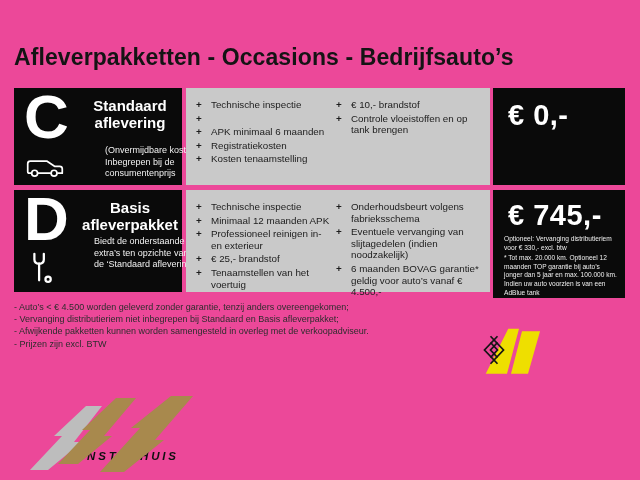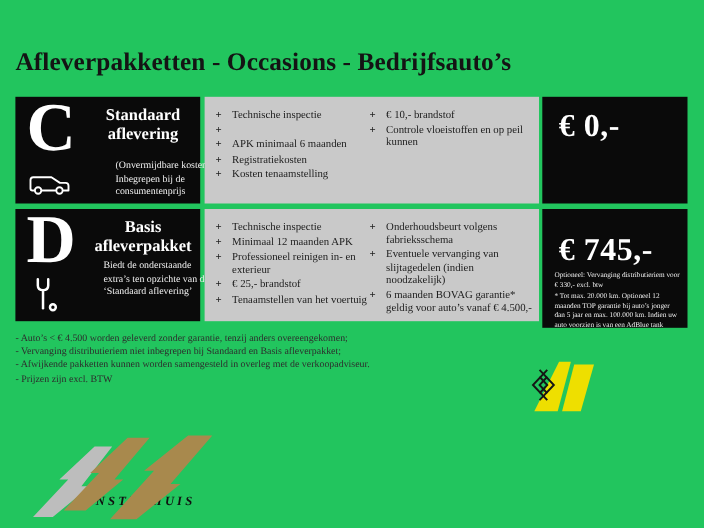--- a/index.html
+++ b/index.html
@@ -1,17 +1,17 @@
 <!DOCTYPE html>
 <html><head>
 <meta charset="utf-8">
 <style>
   html,body{margin:0;padding:0;background:#ffffff;}
-  .page{position:relative;width:640px;height:480px;background:#22c55e;overflow:hidden;
-        font-family:Liberation Serif, serif;color:#141414;}
+  .page{position:relative;width:640px;height:480px;background:#ec4899;overflow:hidden;
+        font-family:Liberation Sans, sans-serif;color:#141414;}
   .title{position:absolute;left:14px;top:44px;font-size:23px;font-weight:bold;
          letter-spacing:0.1px;color:#141414;white-space:nowrap;}
   
   .panel{position:absolute;box-sizing:border-box;}
   .p-left{left:14px;width:168px;background:#0a0a0a;color:#fff;}
   .p-mid{left:186px;width:304px;background:#c9c9c9;}
   .p-price{left:493px;width:132px;background:#0a0a0a;color:#fff;}
   .r1{top:88px;height:97px;}
   .r2{top:190px;height:102px;}
   .r2p{top:190px;height:108px;}
@@ -96,21 +96,21 @@
             <span>Kosten tenaamstelling</span>
           </div>
         </div>
       <div class="list l2">
           <div class="item">
             <span class="plus">+</span>
             <span>€ 10,- brandstof</span>
           </div>
           <div class="item">
             <span class="plus">+</span>
-            <span>Controle vloeistoffen en op peil kunnen</span>
+            <span>Controle vloeistoffen en op tank brengen</span>
           </div>
         </div>
     </div>
     <div class="panel p-price r1">
       <div class="price-big">€ 0,-</div>
       <div class="price-notes"></div>
     </div>
 
     <div class="panel p-left r2">
       <div class="big-letter">D</div>
@@ -156,21 +156,21 @@
             <span class="plus">+</span>
             <span>Eventuele vervanging van slijtagedelen (indien noodzakelijk)</span>
           </div>
           <div class="item">
             <span class="plus">+</span>
             <span>6 maanden BOVAG garantie* geldig voor auto’s vanaf € 4.500,-</span>
           </div>
         </div>
     </div>
     <div class="panel p-price r2p">
-      <div class="price-big" style="padding-top:21px;">€ 745,-</div>
+      <div class="price-big" style="padding-top:9px;">€ 745,-</div>
       <div class="price-notes">
           <div class="pnote">Optioneel: Vervanging distributieriem voor € 330,- excl. btw</div>
           <div class="pnote">* Tot max. 20.000 km. Optioneel 12 maanden TOP garantie bij auto’s jonger dan 5 jaar en max. 100.000 km. Indien uw auto voorzien is van een AdBlue tank</div>
         </div>
     </div>
 
     <div class="footnotes">
         <div class="fnote">- Auto’s &lt; € 4.500 worden geleverd zonder garantie, tenzij anders overeengekomen;</div>
         <div class="fnote">- Vervanging distributieriem niet inbegrepen bij Standaard en Basis afleverpakket;</div>
         <div class="fnote">- Afwijkende pakketten kunnen worden samengesteld in overleg met de verkoopadviseur.</div>

